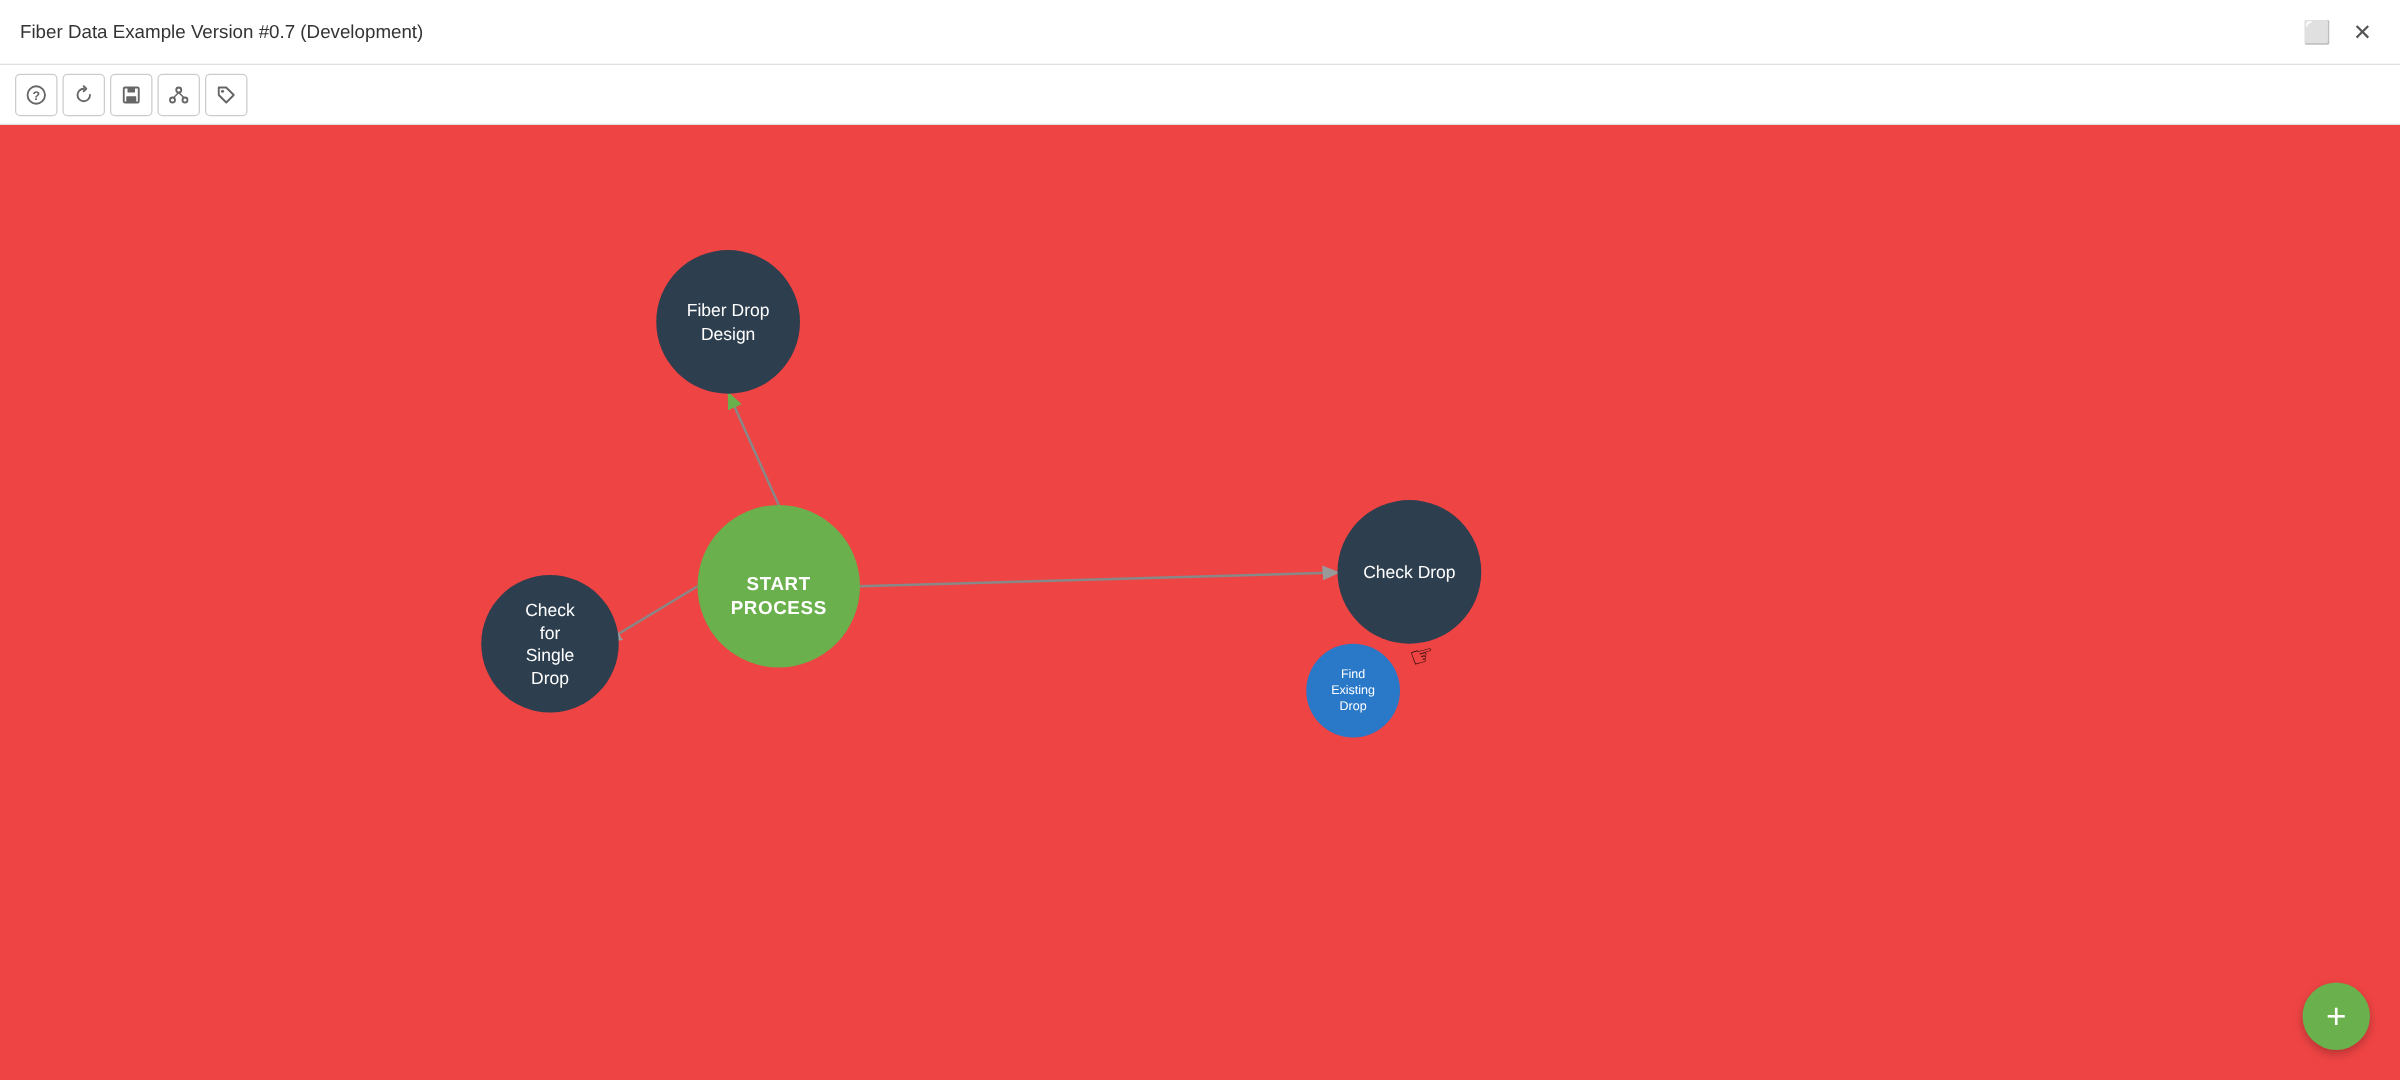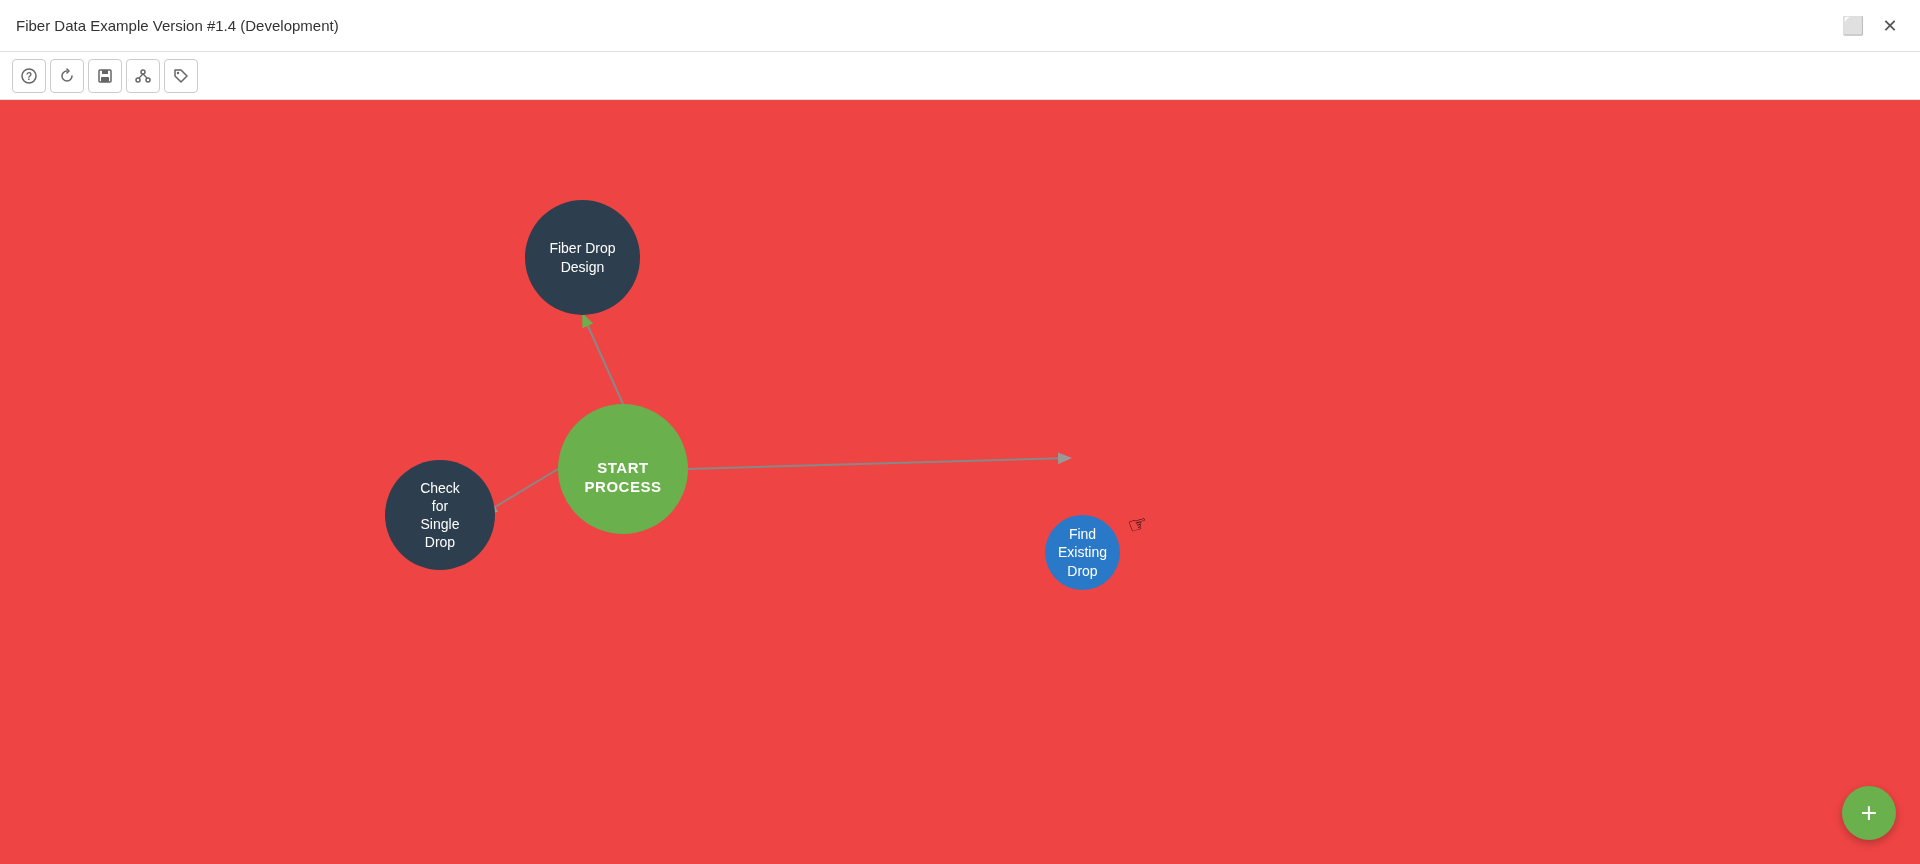--- a/index.html
+++ b/index.html
@@ -146,21 +146,21 @@
 
     
     #node-find {
       width: 75px;
       height: 75px;
       background: #2979c8;
       left: 1045px;
       top: 415px;
     }
     #node-find .node-label {
-      font-size: 14px;
+      font-size: 10px;
     }
 
     
     #fab-button {
       position: absolute;
       bottom: 24px;
       right: 24px;
       width: 54px;
       height: 54px;
       background: #6ab04c;
@@ -172,21 +172,21 @@
       box-shadow: 0 3px 8px rgba(0,0,0,0.25);
       border: none;
       font-size: 28px;
       color: white;
     }
   </style>
 </head>
 <body>
 
 <div id="title-bar">
-  <span class="title">Fiber Data Example Version #1.4 (Development)</span>
+  <span class="title">Fiber Data Example Version #0.7 (Development)</span>
   <div class="window-controls">
     <button>⬜</button>
     <button>✕</button>
   </div>
 </div>
 
 <div id="toolbar">
   <button title="Help">
     <svg width="16" height="16" viewBox="0 0 16 16" fill="none" xmlns="http://www.w3.org/2000/svg">
       <circle cx="8" cy="8" r="7" stroke="#666" stroke-width="1.5"></circle>
@@ -249,20 +249,24 @@
   </div>
 
   <div id="node-start" class="node">
     <span class="node-label">START<br>PROCESS</span>
   </div>
 
   <div id="node-single" class="node">
     <span class="node-label">Check<br>for<br>Single<br>Drop</span>
   </div>
 
+  <div id="node-checkdrop" class="node">
+    <span class="node-label">Check
+Drop</span>
+  </div>
 
   <div id="node-find" class="node">
     <span class="node-label">Find<br>Existing<br>Drop</span>
   </div>
 
   <div style="position:absolute; left:1128px; top:412px; font-size:22px; pointer-events:none; transform:rotate(-15deg);">☞</div>
 
   <button id="fab-button">
     <span>+</span>
   </button>

